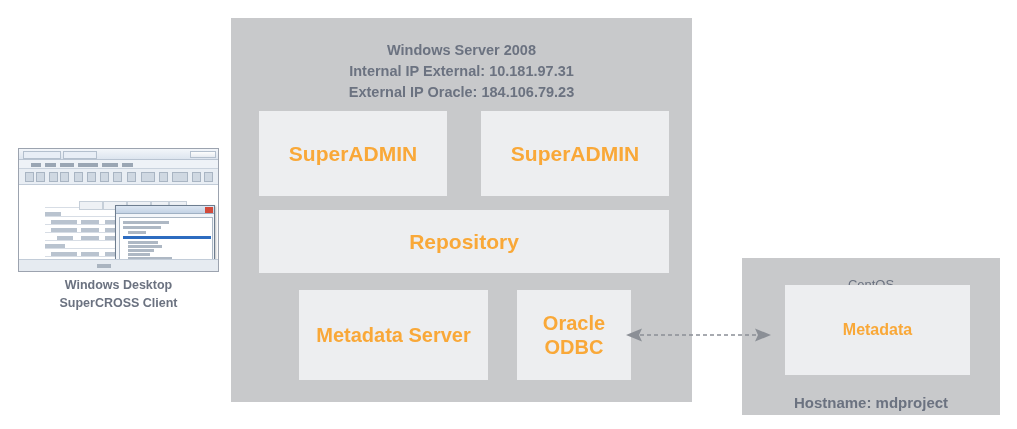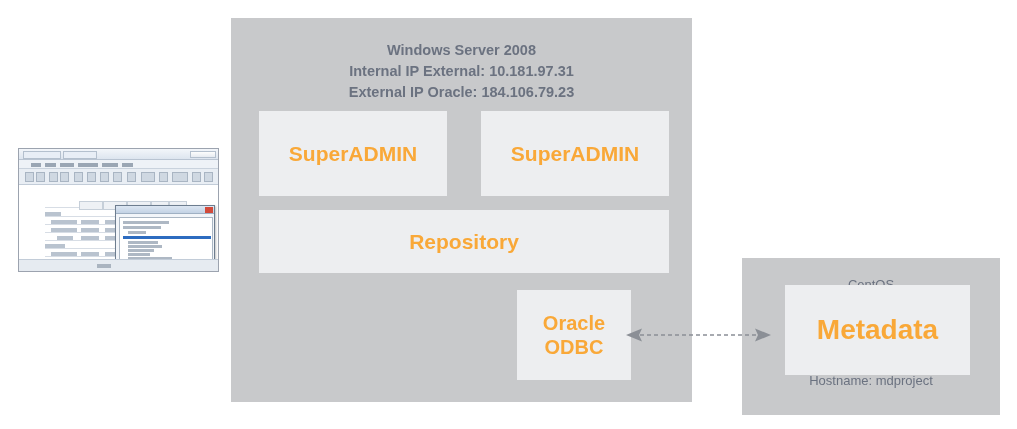--- a/index.html
+++ b/index.html
@@ -51,23 +51,23 @@
   #server-header {
     top: 22px;
     font-size: 14.5px;
   }
   #centos-header {
     top: 18px;
     font-size: 13px;
     font-weight: normal;
   }
   #centos-footer {
-    bottom: 24px;
-    font-size: 13px;
-    font-weight: normal;
+    bottom: 1px;
+    font-size: 15px;
+    font-weight: bold;
   }
 
   
   .comp-box {
     position: absolute;
     background: #edeef0;
     display: flex;
     align-items: center;
     justify-content: center;
     text-align: center;
@@ -110,21 +110,21 @@
     top: 290px;
     width: 114px;
     height: 90px;
     font-size: 20px;
   }
   #box-metadata-repository {
     left: 785px;
     top: 285px;
     width: 185px;
     height: 90px;
-    font-size: 28px;
+    font-size: 16px;
   }
 
   
   #connector {
     position: absolute;
     left: 626px;
     top: 322px;
     width: 145px;
     height: 26px;
   }
@@ -414,20 +414,22 @@
           <div class="tb-dlg-btn" style="left:54px;top:62px;width:38px;"></div>
 
         </div>
       </div>
       <div class="tb-statusbar">
         <div class="tb-sb-mark" style="left:78px;width:14px;"></div>
       </div>
     </div>
 
     <div id="client-caption">
+      <div>Windows Desktop</div>
+      <div>SuperCROSS Client</div>
     </div>
   </div>
 
   <div class="host-panel" id="server-panel">
 
     <div class="panel-header" id="server-header">
       <div>Windows Server 2008</div>
       <div>Internal IP External: 10.181.97.31</div>
       <div>External IP Oracle: 184.106.79.23</div>
     </div>
@@ -444,20 +446,25 @@
       <div>SuperADMIN</div>
     </div>
   </div>
 
   <div class="comp-box" id="box-superserver">
     <div>
       <div>Repository</div>
     </div>
   </div>
 
+  <div class="comp-box" id="box-metadata-server">
+    <div>
+      <div>Metadata Server</div>
+    </div>
+  </div>
 
   <div class="comp-box" id="box-oracle-odbc">
     <div>
       <div>Oracle</div>
       <div>ODBC</div>
     </div>
   </div>
 
   <div class="host-panel" id="centos-panel">
     <div class="panel-header" id="centos-header">CentOS</div>

